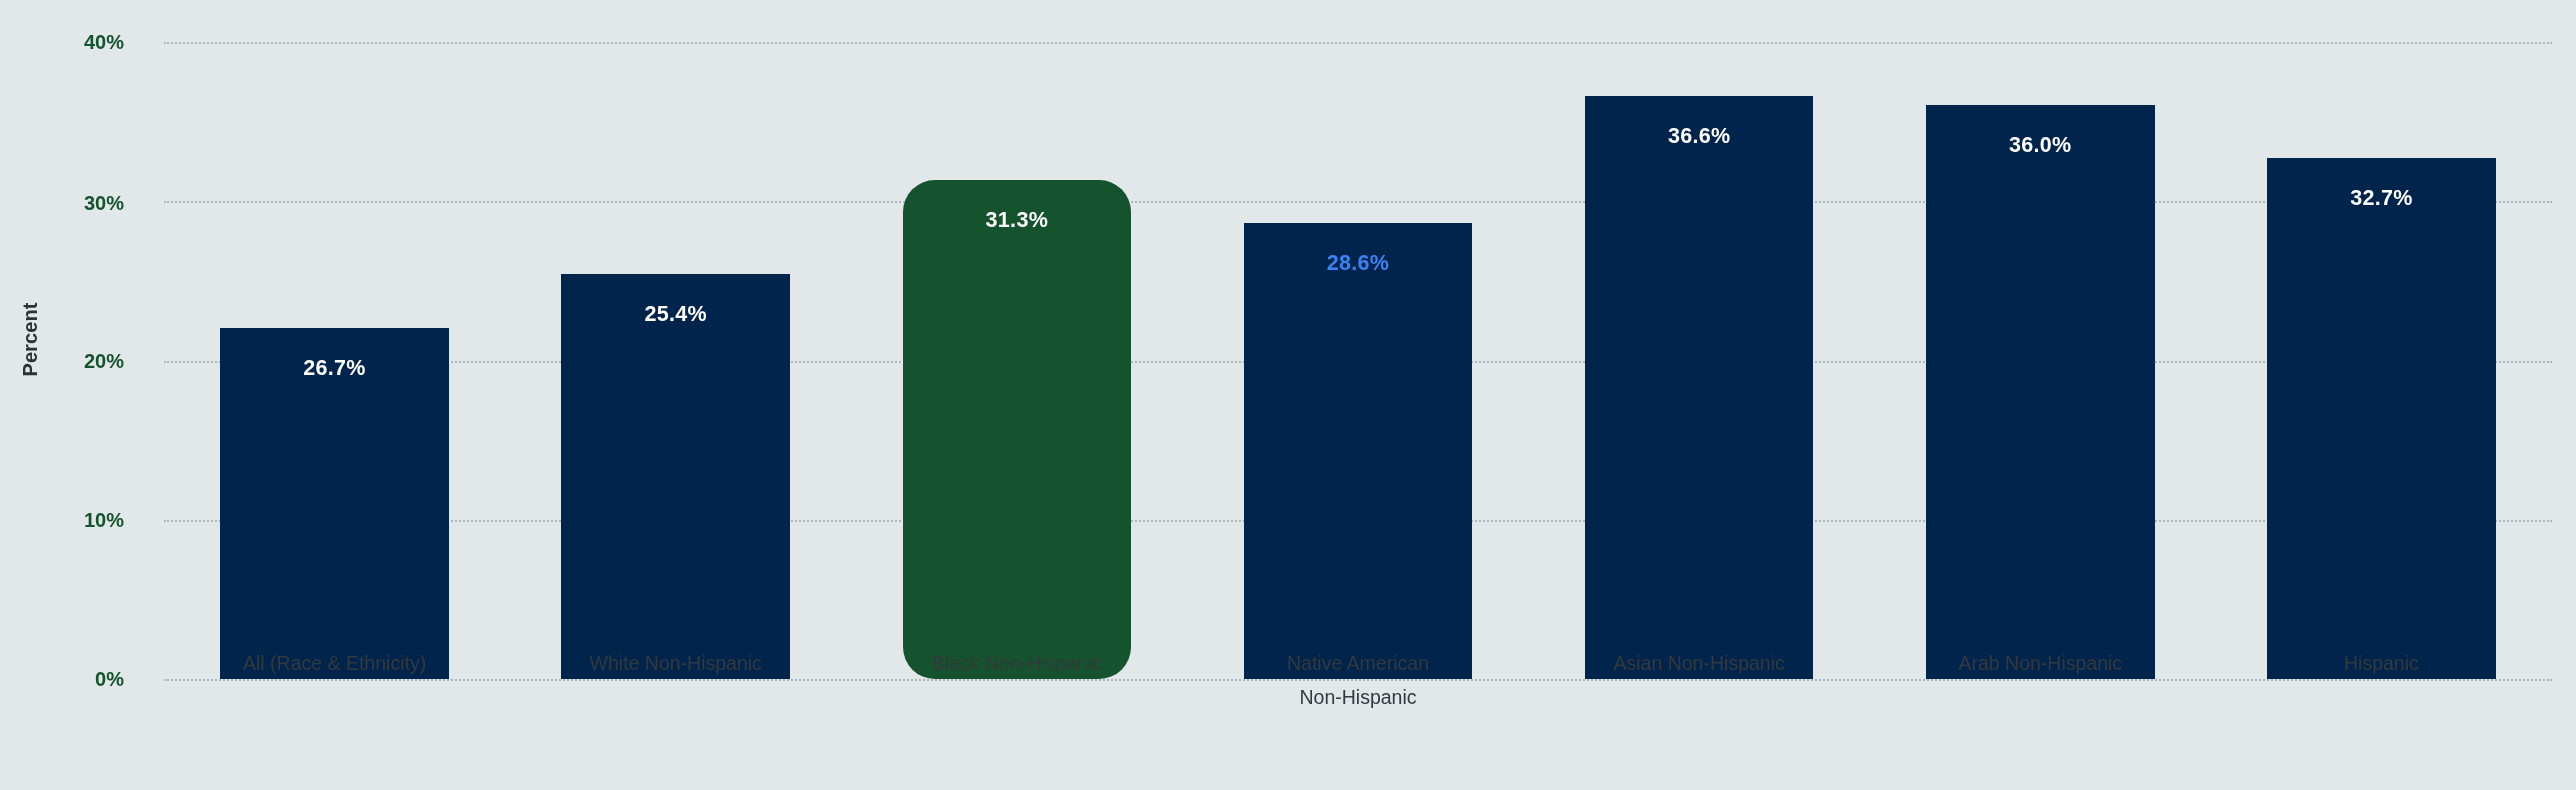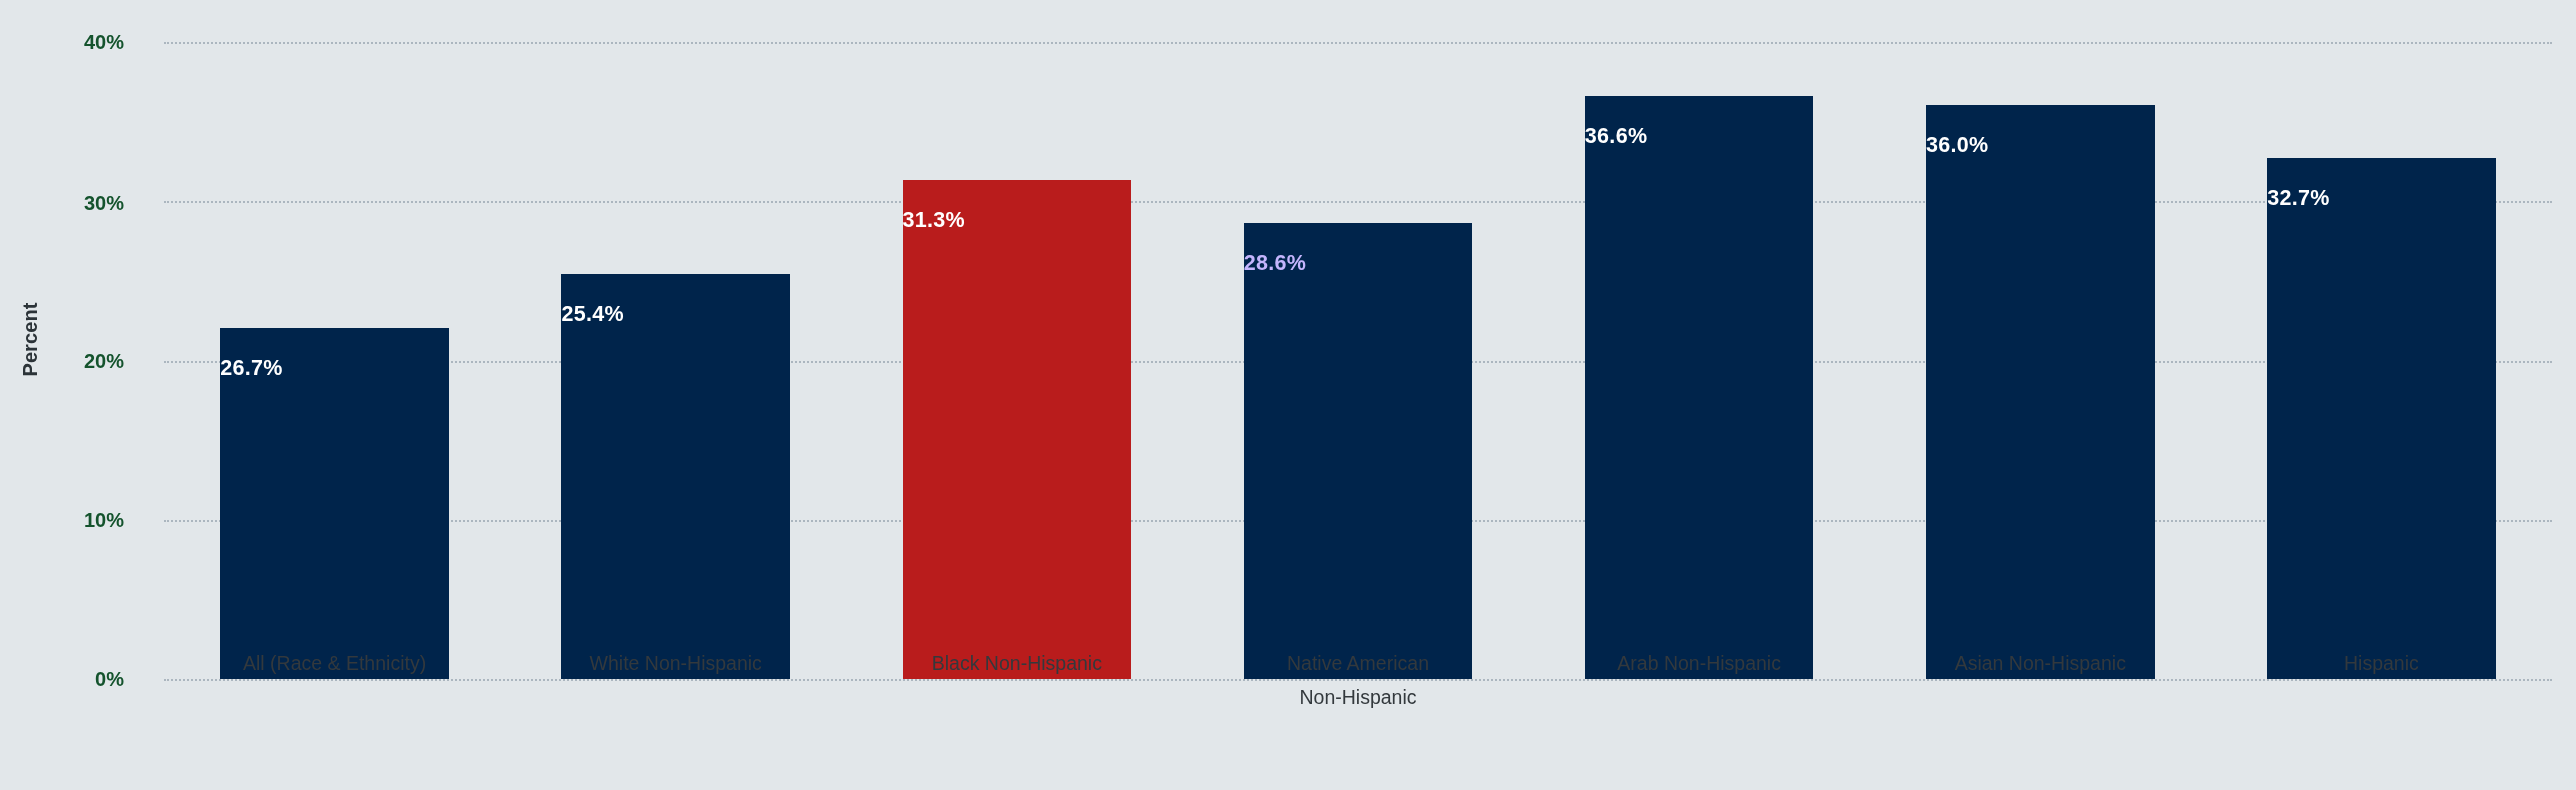--- a/index.html
+++ b/index.html
@@ -100,20 +100,21 @@
     position: relative;
     width: 67%;
     background: #00244b;
     box-sizing: border-box;
   }
   .bar-value {
     position: absolute;
     left: 0;
     right: 0;
     top: 28px;
+    text-align: center;
     color: #ffffff;
     font-size: 21.5px;
     font-weight: 700;
     letter-spacing: 0.3px;
     white-space: nowrap;
   }
 
   
   .x-labels {
     position: absolute;
@@ -164,27 +165,27 @@
           <div class="bar" style="height: 351px; background: rgb(0, 36, 75);">
             <div class="bar-value" style="color: rgb(255, 255, 255);">26.7%</div>
           </div>
         </div>
         <div class="bar-slot">
           <div class="bar" style="height: 405px; background: rgb(0, 36, 75);">
             <div class="bar-value" style="color: rgb(255, 255, 255);">25.4%</div>
           </div>
         </div>
         <div class="bar-slot">
-          <div class="bar" style="height: 499px; background: #b91c1c;">
+          <div class="bar" style="height: 499px; background: #14532d; border-radius: 32px;">
             <div class="bar-value" style="color: rgb(255, 255, 255);">31.3%</div>
           </div>
         </div>
         <div class="bar-slot">
           <div class="bar" style="height: 456px; background: rgb(0, 36, 75);">
-            <div class="bar-value" style="color: #c4b5fd;">28.6%</div>
+            <div class="bar-value" style="color: #3b82f6;">28.6%</div>
           </div>
         </div>
         <div class="bar-slot">
           <div class="bar" style="height: 583px; background: rgb(0, 36, 75);">
             <div class="bar-value" style="color: rgb(255, 255, 255);">36.6%</div>
           </div>
         </div>
         <div class="bar-slot">
           <div class="bar" style="height: 574px; background: rgb(0, 36, 75);">
             <div class="bar-value" style="color: rgb(255, 255, 255);">36.0%</div>
@@ -197,19 +198,19 @@
         </div>
       </div>
   </div>
 
   <div class="x-labels" id="x-labels">
       <div class="x-label">All (Race &amp; Ethnicity)</div>
       <div class="x-label">White Non-Hispanic</div>
       <div class="x-label">Black Non-Hispanic</div>
       <div class="x-label">Native American
 Non-Hispanic</div>
+      <div class="x-label">Asian Non-Hispanic</div>
       <div class="x-label">Arab Non-Hispanic</div>
-      <div class="x-label">Asian Non-Hispanic</div>
       <div class="x-label">Hispanic</div>
     </div>
 
 </div>
 
 
 </body></html>

